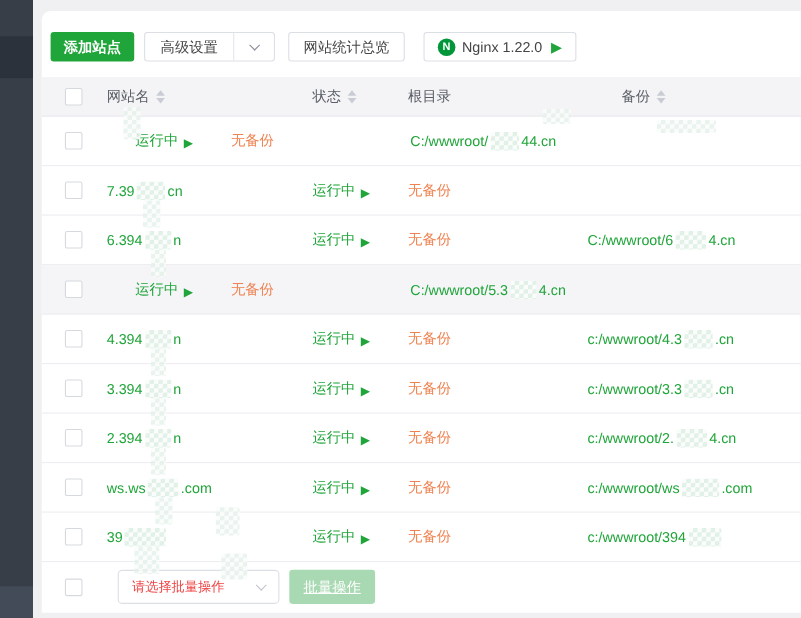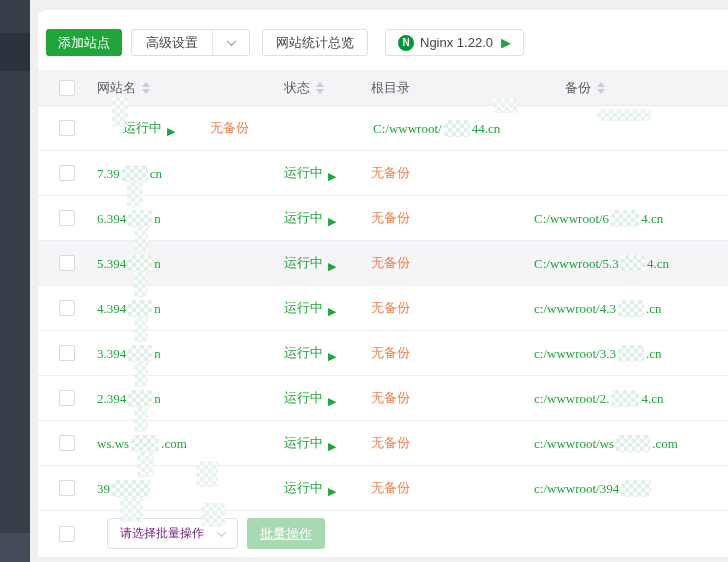--- a/index.html
+++ b/index.html
@@ -12,21 +12,21 @@
   .sidebar-footer { position:absolute; left:0; top:533px; width:30px; height:29px; background:#424b57; }
 
   
   .card { position:absolute; left:38px; top:10px; width:690px; height:547px;
     background:#ffffff; border-radius:8px 0 0 0; }
 
   
   .toolbar { display:flex; align-items:center; height:60px; padding:5px 0 0 8px; }
   .btn { height:27px; display:inline-flex; align-items:center; font-size:13px;
     border-radius:3px; cursor:pointer; }
-  .btn-green { background:#20a53a; color:#fff; padding:0 12px; margin-right:9px; }
+  .btn-green { background:#20a53a; color:#fff; padding:0 12px; margin-right:9px;font-weight:bold; }
   .btn-plain { background:#fff; border:1px solid #dcdfe6; color:#454545; }
   .split { margin-right:12px; }
   .split .main { padding:0 14px; display:flex; align-items:center; height:100%;text-align:right; }
   .split .arrow { width:37px; height:100%; border-left:1px solid #e3e6eb;
     display:flex; align-items:center; justify-content:center; }
   .chev { width:7px; height:7px; border-right:1.4px solid #8b909a; border-bottom:1.4px solid #8b909a;
     transform:rotate(45deg) translate(-1px,-1px); }
   .btn-stats { padding:0 13px; margin-right:17px; }
   .btn-nginx { padding:0 12px; }
   .nginx-ico { width:16px; height:16px; border-radius:50%; background:#009639; color:#fff;
@@ -35,21 +35,21 @@
   .play { color:#20a53a; font-size:11px; line-height:1; }
   .btn-nginx .play { margin-left:8px; font-size:13px; }
 
   
   .table { width:100%; }
   .thead { display:flex; align-items:center; height:36px; background:#f4f4f6;
     border-bottom:1px solid #e9e9ee; font-size:13px; color:#5a5e66; }
   .trow { display:flex; align-items:center; height:45px; border-bottom:1px solid #ededf2;
     font-size:13px; position:relative; }
   .trow.hl { background:#f5f5f8; }
-  .cell { display:flex; align-items:center;font-family:Liberation Serif, serif; }
+  .cell { display:flex; align-items:center; }
   .c-check { width:59px; padding-left:21px; }
   .c-name { width:161px; }
   .c-status { width:87px;margin-left:26px; }
   .c-backup { width:163px; }
   .c-root { flex:1; }
   .checkbox { width:16px; height:16px; border:1px solid #d6d9de; border-radius:2px;
     background:#fff; display:inline-block; cursor:pointer; }
   .sort { display:inline-flex; flex-direction:column; gap:2px; margin-left:6px; }
   .sort i { display:block; width:0; height:0; border-left:4px solid transparent; border-right:4px solid transparent; }
   .sort .up { border-bottom:5px solid #c9ccd4; }
@@ -69,23 +69,23 @@
     background:inherit; opacity:.75; border-radius:2px; z-index:4; }
   .smudge { position:absolute; z-index:5; border-radius:3px; opacity:.85;
     background-image:
       linear-gradient(45deg,#e6f1ea 25%,transparent 25%,transparent 75%,#e6f1ea 75%),
       linear-gradient(45deg,#e6f1ea 25%,#fbfdfc 25%,#fbfdfc 75%,#e6f1ea 75%);
     background-size:8px 8px; background-position:0 0,4px 4px; }
 
   
   .tfoot { display:flex; align-items:center; height:45px; }
   .tfoot .c-check { display:flex; }
-  .select { width:131px; height:31px; border:1px solid #dcdfe6; border-radius:4px;
+  .select { width:147px; height:31px; border:1px solid #dcdfe6; border-radius:4px;
     display:flex; align-items:center; justify-content:space-between; padding:0 12px;
-    color:#701a75; font-size:12px; background:#fff; cursor:pointer; margin-left:10px; }
+    color:#ef4444; font-size:12px; background:#fff; cursor:pointer; margin-left:10px; }
   .select .chev { border-color:#c0c4cc; }
   .btn-batch { margin-left:9px; width:78px; height:31px; background:#a9d9b2; color:#fff;
     font-size:13px; border:none; border-radius:3px; display:inline-flex;
     align-items:center; justify-content:center;text-decoration:underline; }
 </style>
 </head>
 <body>
 
 <div class="sidebar">
   <div class="sidebar-active"></div>
@@ -184,23 +184,20 @@
             <span class="backup">无备份</span>
           </div>
           <div class="cell c-root">
             <span class="link">C:/wwwroot/6<span class="censor" style="width:28px"></span>4.cn</span>
           </div>
         </div>
         <div class="trow hl">
           <div class="cell c-check">
             <span class="checkbox"></span>
           </div>
-          <div class="cell c-name">
-            <span class="link">5.394<span class="censor tail" style="width:24px"></span>n</span>
-          </div>
           <div class="cell c-status">
             <span class="status">运行中<span class="play">▶</span></span>
           </div>
           <div class="cell c-backup">
             <span class="backup">无备份</span>
           </div>
           <div class="cell c-root">
             <span class="link">C:/wwwroot/5.3<span class="censor" style="width:24px"></span>4.cn</span>
           </div>
         </div>

